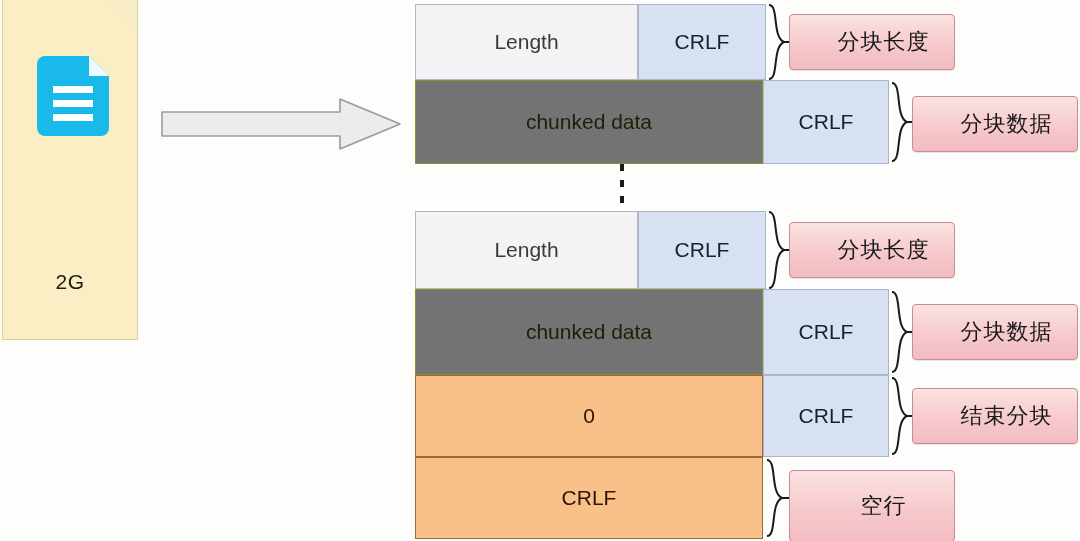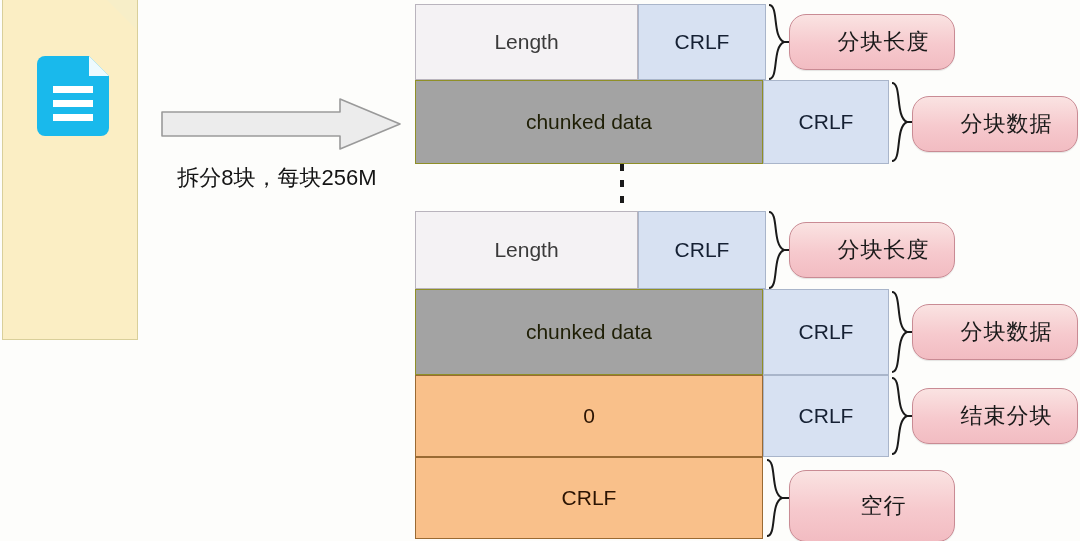--- a/index.html
+++ b/index.html
@@ -45,29 +45,29 @@
   
   .block{position:absolute;}
   .cell{
     position:absolute;box-sizing:border-box;
     display:flex;align-items:center;justify-content:center;
     font-size:21px;color:#1f1f1f;
     border:1px solid #8a8a6a;
   }
   .cell-length{background:#f4f2f4;border-color:#b9b4bd;color:#3a3a3a;}
   .cell-crlf{background:#d7e1f2;border-color:#a9b5ca;color:#152033;}
-  .cell-data{background:#a3a3a3;border-color:#8f8f27;color:#1f1f06;}
+  .cell-data{background:#737373;border-color:#8f8f27;color:#1f1f06;}
   .cell-zero{background:#f9c08a;border-color:#9a6a33;color:#2b1403;}
   .cell-endcrlf{background:#f9c08a;border-color:#9a6a33;color:#2b1403;}
 
   
   .tag{
     position:absolute;box-sizing:border-box;
     display:flex;align-items:center;justify-content:center;
-    border-radius:17px;
+    border-radius:4px;
     border:1px solid #c98b94;
     background:linear-gradient(180deg,#fae3e2 0%,#f6c9cd 55%,#f2bcc2 100%);
     color:#1a1a1a;font-size:22px;letter-spacing:1px;
     box-shadow:0 1px 1px rgba(0,0,0,.10);
     white-space:nowrap;
     padding-left:23px;
   }
   .brace{position:absolute;}
   .dash-sep{position:absolute;}
   svg{display:block;overflow:visible;}
@@ -83,28 +83,28 @@
     <div class="doc-icon">
       <svg width="76" height="88" viewBox="0 0 76 88">
         <path d="M8 4 h44 l20 20 v52 a8 8 0 0 1 -8 8 h-56 a8 8 0 0 1 -8 -8 v-64 a8 8 0 0 1 8 -8 z" fill="#19b9ec"></path>
         <path d="M52 4 l20 20 h-20 z" fill="#ffffff" opacity="0.92"></path>
         <rect x="16" y="34" width="40" height="7" fill="#ffffff"></rect>
         <rect x="16" y="48" width="40" height="7" fill="#ffffff"></rect>
         <rect x="16" y="62" width="40" height="7" fill="#ffffff"></rect>
       </svg>
     </div>
 
+    <div class="file-size">2G</div>
   </div>
 
   <div class="arrow-wrap">
     <svg width="245" height="56" viewBox="0 0 245 56">
       <path d="M2 16 L180 16 L180 3 L240 28 L180 53 L180 40 L2 40 Z" fill="#ececec" stroke="#9a9a9a" stroke-width="1.6" stroke-linejoin="round"></path>
     </svg>
   </div>
-  <div class="caption">拆分8块，每块256M</div>
 
   <div class="dash-sep" style="left:616px;top:164px;">
     <svg width="12" height="46" viewBox="0 0 12 46">
       <line x1="6" y1="0" x2="6" y2="46" stroke="#1a1a1a" stroke-width="4" stroke-dasharray="7 9"></line>
     </svg>
   </div>
 
   <div class="block">
 
     <div class="cell cell-length" style="left:415px;top:4px;width:223px;height:76px;">Length</div>

